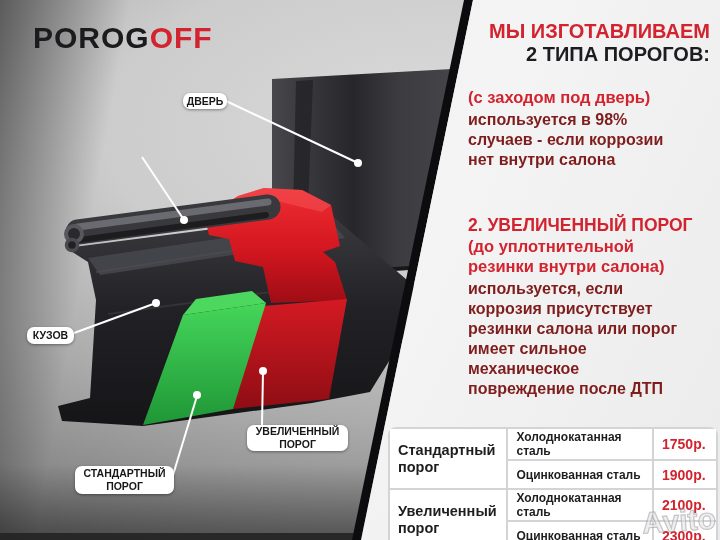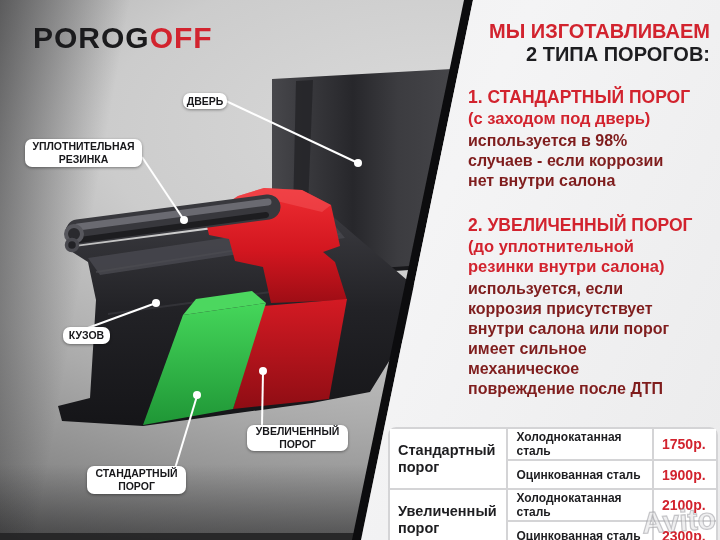--- a/index.html
+++ b/index.html
@@ -24,23 +24,23 @@
 
   
   .callout{
     position:absolute;z-index:3;background:#fff;border-radius:7px;
     box-shadow:0 1px 3px rgba(0,0,0,.4);
     display:flex;align-items:center;justify-content:center;text-align:center;
     font-weight:700;color:#17171a;white-space:pre-line;line-height:1.2;
   }
   .cl-door{left:183px;top:93px;width:44px;height:16px;font-size:10.5px;}
   .cl-seal{left:25px;top:139px;width:117px;height:28px;font-size:10.5px;}
-  .cl-kuzov{left:27px;top:327px;width:47px;height:17px;font-size:10.5px;margin-left:36px;}
+  .cl-kuzov{left:27px;top:327px;width:47px;height:17px;font-size:10.5px;}
   .cl-enlarged{left:247px;top:425px;width:101px;height:26px;font-size:10.5px;}
-  .cl-standard{left:87px;top:466px;width:99px;height:28px;font-size:10.5px;}
+  .cl-standard{left:75px;top:466px;width:99px;height:28px;font-size:10.5px;}
 
   
   .stripe{position:absolute;inset:0;z-index:4;background:#0c0c0e;
     -webkit-clip-path:polygon(464px 0,473px 0,361px 540px,352px 540px);
     clip-path:polygon(464px 0,473px 0,361px 540px,352px 540px);}
   .panel{position:absolute;inset:0;z-index:4;
     background:linear-gradient(115deg,#ececec 0%,#f4f4f5 55%,#ebebec 100%);
     -webkit-clip-path:polygon(473px 0,720px 0,720px 540px,361px 540px);
     clip-path:polygon(473px 0,720px 0,720px 540px,361px 540px);}
 
@@ -152,51 +152,48 @@
       <circle cx="184" cy="220" r="4"></circle>
       <circle cx="156" cy="303" r="4"></circle>
       <circle cx="263" cy="371" r="4"></circle>
       <circle cx="197" cy="395" r="4"></circle>
     </g>
   </svg>
 
   <div class="logo"><span>POROG</span><span class="off">OFF</span></div>
 
   <div class="callout cl-door">ДВЕРЬ</div>
-  <div class="callout cl-seal">УПЛОТНИТЕЛЬНАЯ
-РЕЗИНКА</div>
   <div class="callout cl-kuzov">КУЗОВ</div>
   <div class="callout cl-enlarged">УВЕЛИЧЕННЫЙ
 ПОРОГ</div>
   <div class="callout cl-standard">СТАНДАРТНЫЙ
 ПОРОГ</div>
 
   <div class="stripe"></div>
   <div class="panel"></div>
 
   <div class="heading">
     <div class="h1">МЫ ИЗГОТАВЛИВАЕМ</div>
     <div class="h2">2 ТИПА ПОРОГОВ:</div>
   </div>
 
   <div class="item item1">
-    <div class="title">1. СТАНДАРТНЫЙ ПОРОГ</div>
     <div class="subtitle">(с заходом под дверь)</div>
     <div class="body">используется в 98%
 случаев - если коррозии
 нет внутри салона</div>
   </div>
 
   <div class="item item2">
     <div class="title">2. УВЕЛИЧЕННЫЙ ПОРОГ</div>
     <div class="subtitle">(до уплотнительной
 резинки внутри салона)</div>
     <div class="body">используется, если
 коррозия присутствует
-внутри салона или порог
+резинки салона или порог
 имеет сильное
 механическое
 повреждение после ДТП</div>
   </div>
 
   <div class="price-wrap">
     <table class="price">
       <tbody>
         <tr>
           <td class="type" rowspan="2">Стандартный порог</td>

